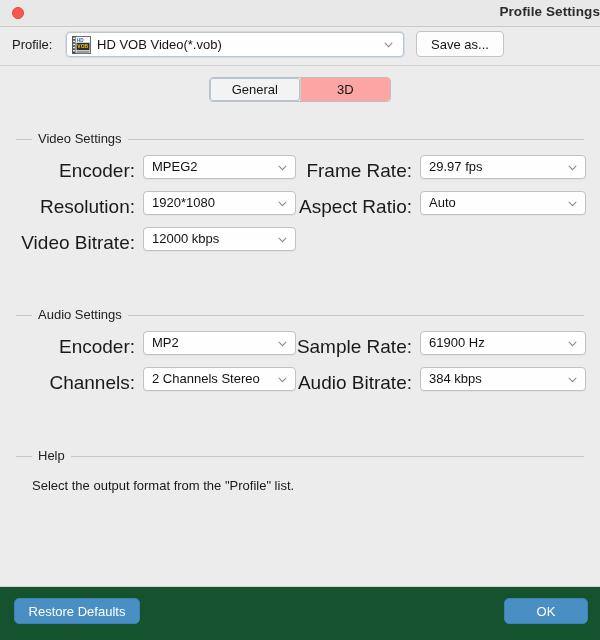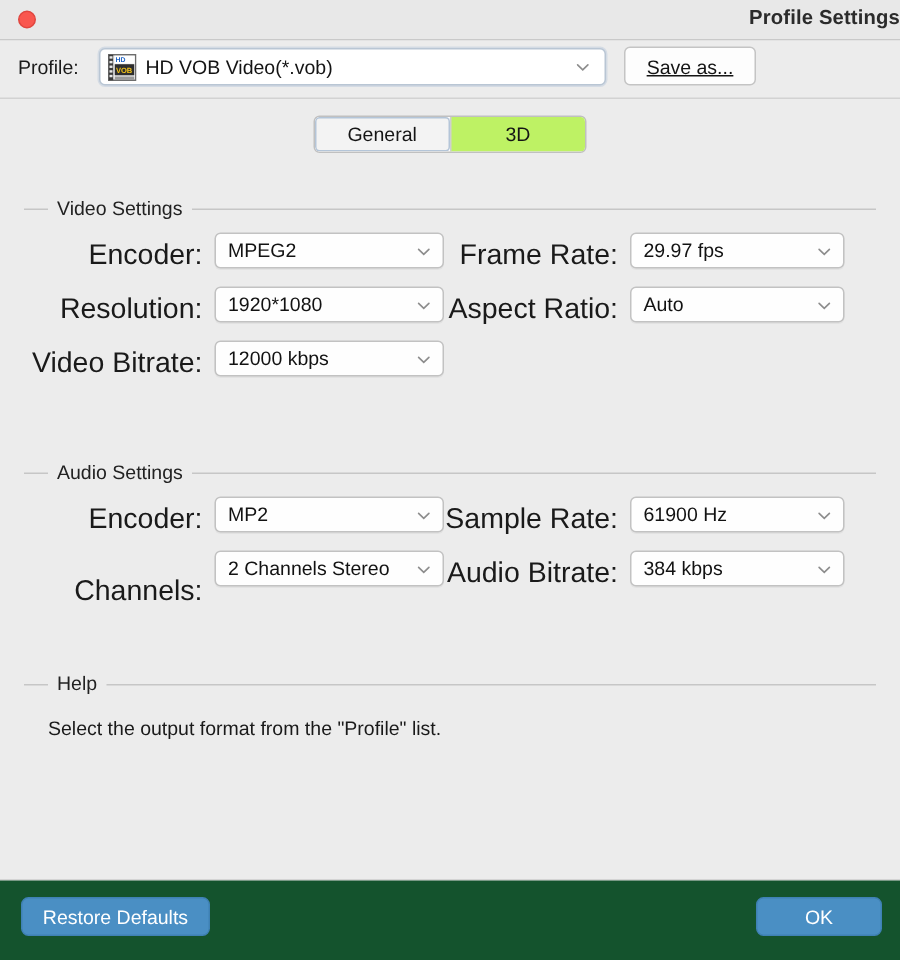--- a/index.html
+++ b/index.html
@@ -95,21 +95,21 @@
     background: #fdfdfd;
     border: 1px solid #c4c4c4;
     border-radius: 4px;
     box-sizing: border-box;
     font-family: "Liberation Sans", sans-serif;
     font-size: 13px;
     color: #141414;
     cursor: default;
     padding: 0;
   }
-  #save-as-button { left: 416px; width: 88px; text-decoration: underline; }
+  #save-as-button { left: 416px; width: 88px; }
   #delete-button  { left: 514px; width: 74px; }
 
   
   .tabs {
     position: absolute;
     left: 209px;
     top: 77px;
     width: 182px;
     height: 25px;
     display: flex;
@@ -119,21 +119,21 @@
     box-sizing: border-box;
     background: #fbfbfb;
   }
   .tab {
     flex: 1 1 50%;
     display: flex;
     align-items: center;
     justify-content: center;
     font-size: 13px;
     color: #151515;
-    background: #bef264;
+    background: #fca5a5;
     cursor: default;
   }
   .tab.selected {
     background: #f3f3f3;
     box-shadow: inset 0 0 0 1px #b4c5d8;
     border-radius: 3px;
   }
   .tab + .tab { border-left: 1px solid #cfcfcf; }
 
   
@@ -192,21 +192,21 @@
     top: 9px;
     width: 9px;
     height: 6px;
     pointer-events: none;
   }
 
   
   .col-l .combo { left: 143px; width: 153px; }
   .col-l .field-label { left: 0; width: 135px; }
   
-  .col-r .combo { left: 420px; width: 143px; }
+  .col-r .combo { left: 420px; width: 166px; }
   .col-r .field-label { left: 280px; width: 132px; }
 
   
   .help-text {
     position: absolute;
     left: 32px;
     top: 478px;
     font-size: 13px;
     color: #1a1a1a;
   }
@@ -344,21 +344,21 @@
 <div class="col-l">
 
   <div class="field-label" style="top:336px;">Encoder:</div>
   <div class="combo" style="top:331px;">
     <span class="val">MP2</span>
     <svg class="chev" viewBox="0 0 10 7">
         <path d="M1 1.4 L5 5.4 L9 1.4" fill="none" stroke="#8d8d8d" stroke-width="1.3" stroke-linecap="round"></path>
       </svg>
   </div>
 
-  <div class="field-label" style="top:384px;">Channels:</div>
+  <div class="field-label" style="top:372px;">Channels:</div>
   <div class="combo" style="top:367px;">
     <span class="val">2 Channels Stereo</span>
     <svg class="chev" viewBox="0 0 10 7">
         <path d="M1 1.4 L5 5.4 L9 1.4" fill="none" stroke="#8d8d8d" stroke-width="1.3" stroke-linecap="round"></path>
       </svg>
   </div>
 </div>
 
 <div class="col-r">
 

